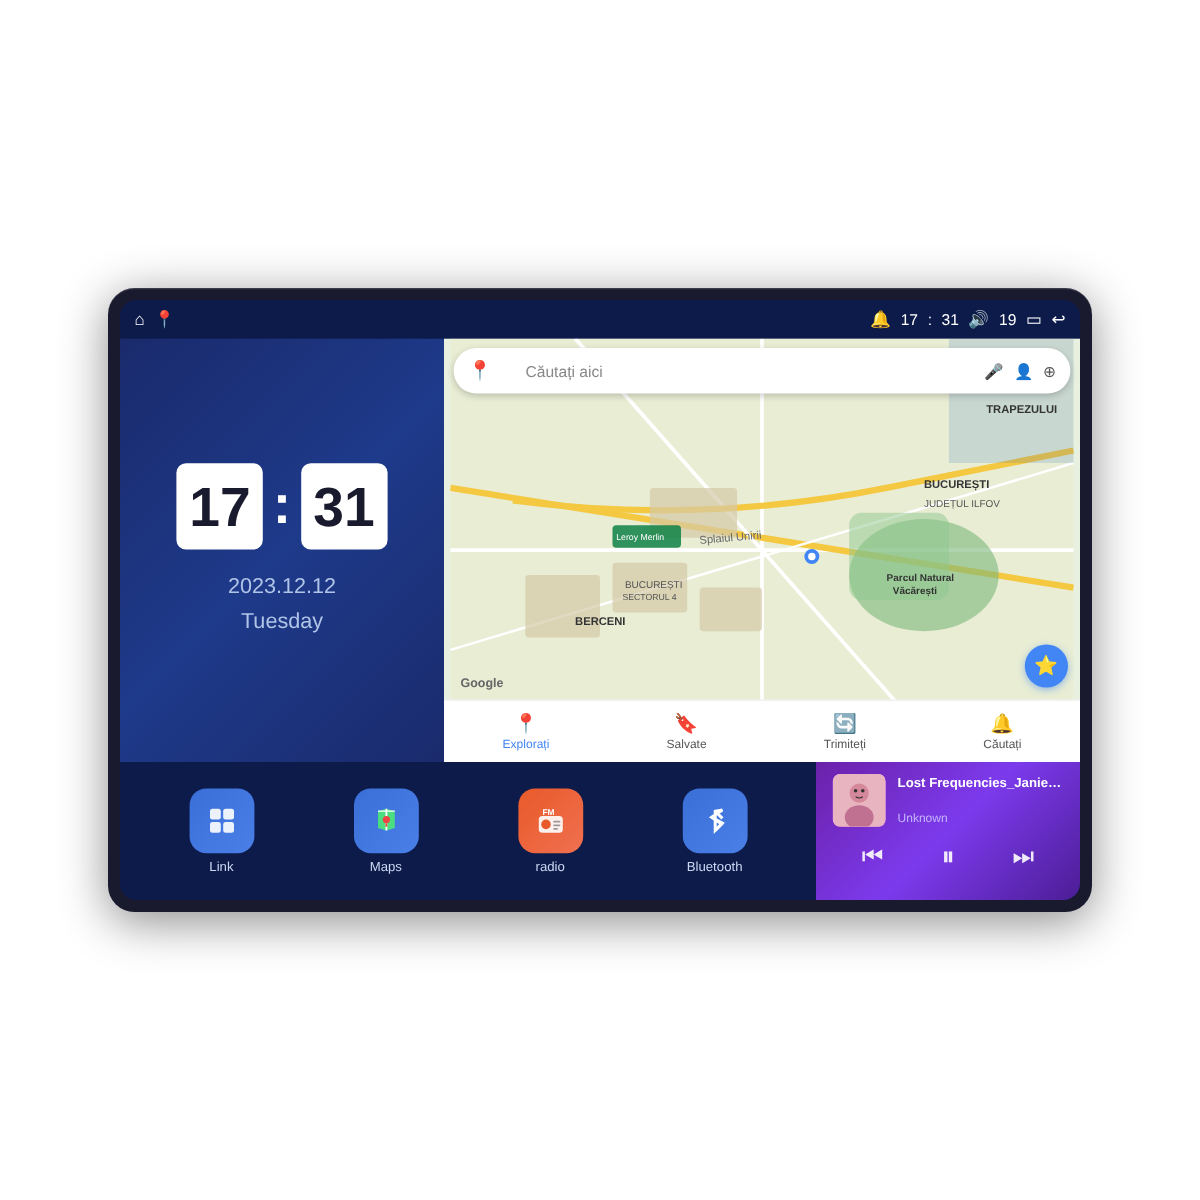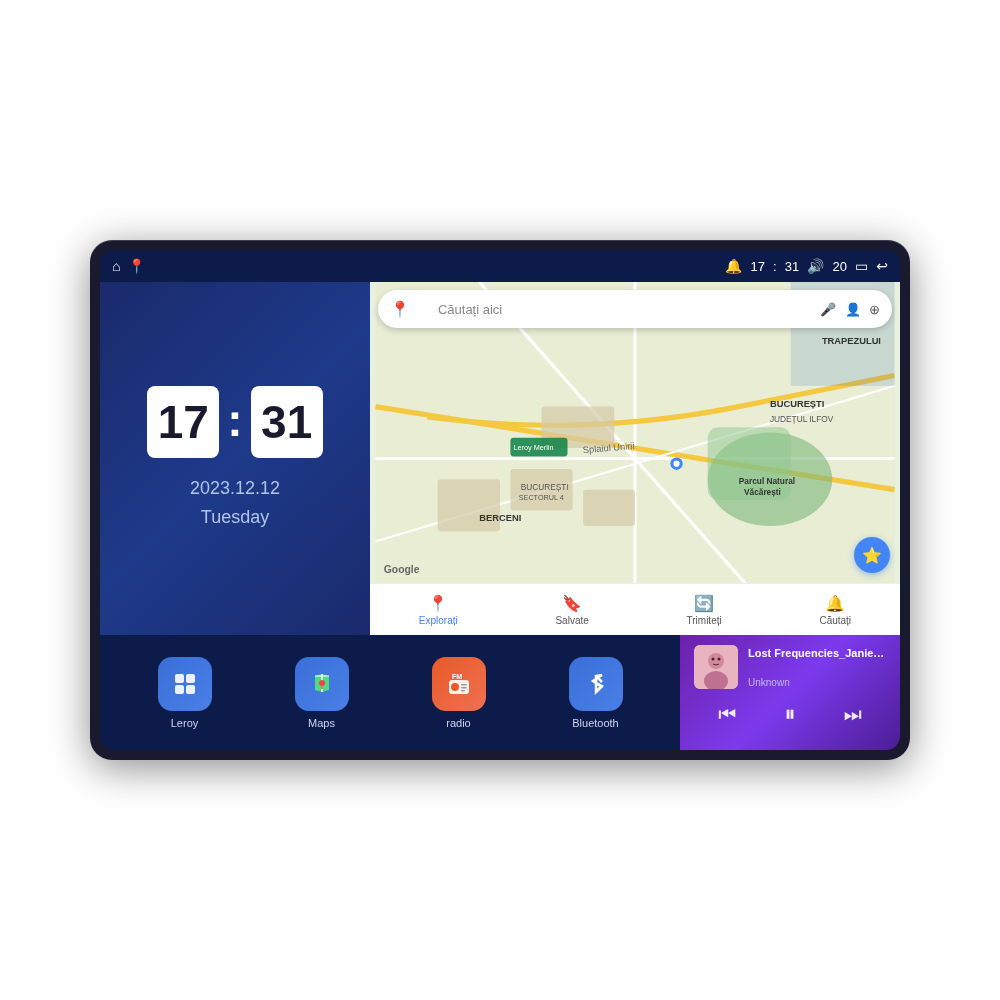--- a/index.html
+++ b/index.html
@@ -361,21 +361,21 @@
       <div class="status-left">
         <span class="status-icon">⌂</span>
         <span class="status-icon">📍</span>
       </div>
       <div class="status-right">
         <span class="status-icon">🔔</span>
         <span class="status-time">17</span>
         <span class="status-time">:</span>
         <span class="status-time">31</span>
         <span class="status-icon">🔊</span>
-        <span class="status-time">20</span>
+        <span class="status-time">19</span>
         <span class="status-icon">▭</span>
         <span class="status-icon">↩</span>
       </div>
     </div>
 
     <div class="main-content">
 
       <div class="top-section">
 
         <div class="clock-panel">
@@ -477,21 +477,21 @@
 
           <div class="app-item">
             <div class="app-icon-wrap app-apps">
               <svg width="28" height="28" viewBox="0 0 28 28" fill="none" xmlns="http://www.w3.org/2000/svg">
                 <rect x="4" y="4" width="9" height="9" rx="2" fill="white" opacity="0.9"></rect>
                 <rect x="15" y="4" width="9" height="9" rx="2" fill="white" opacity="0.9"></rect>
                 <rect x="4" y="15" width="9" height="9" rx="2" fill="white" opacity="0.9"></rect>
                 <rect x="15" y="15" width="9" height="9" rx="2" fill="white" opacity="0.9"></rect>
               </svg>
             </div>
-            <span class="app-label">Leroy</span>
+            <span class="app-label">Link</span>
           </div>
 
           <div class="app-item">
             <div class="app-icon-wrap app-maps">
               <svg width="28" height="28" viewBox="0 0 28 28" fill="none" xmlns="http://www.w3.org/2000/svg">
                 <path d="M7 6 L14 4 L21 6 L21 20 L14 22 L7 20 Z" fill="#4ade80"></path>
                 <path d="M14 4 L14 22" stroke="white" stroke-width="1.5"></path>
                 <path d="M7 6 L21 6" stroke="white" stroke-width="1"></path>
                 <circle cx="14" cy="13" r="3" fill="#ef4444"></circle>
                 <path d="M14 16 L14 19" stroke="#ef4444" stroke-width="1.5"></path>

